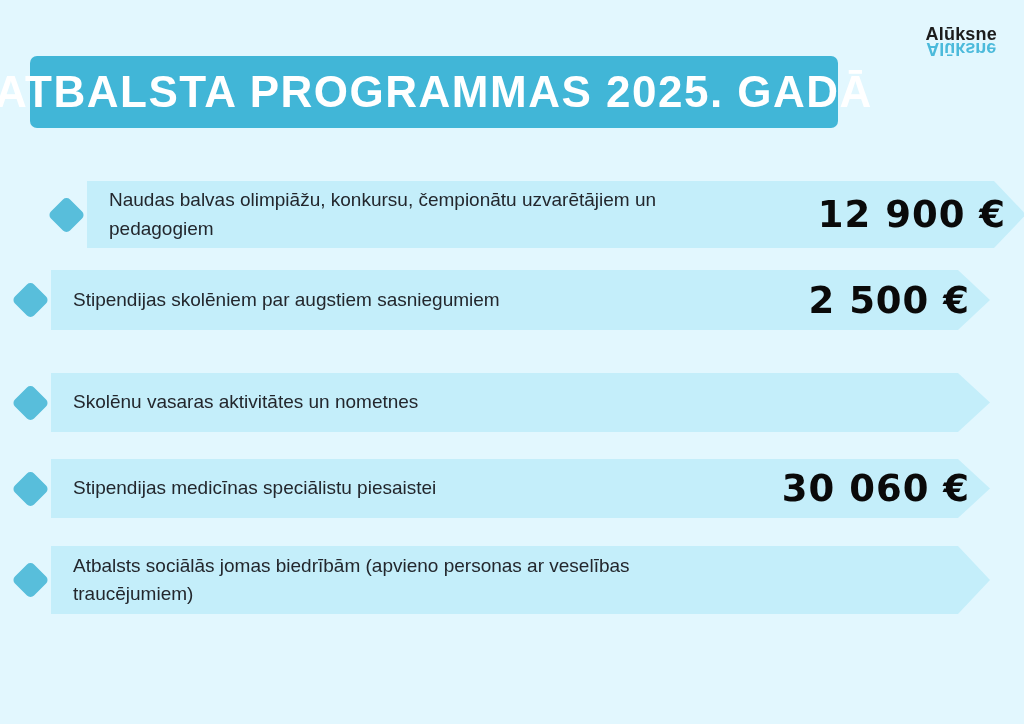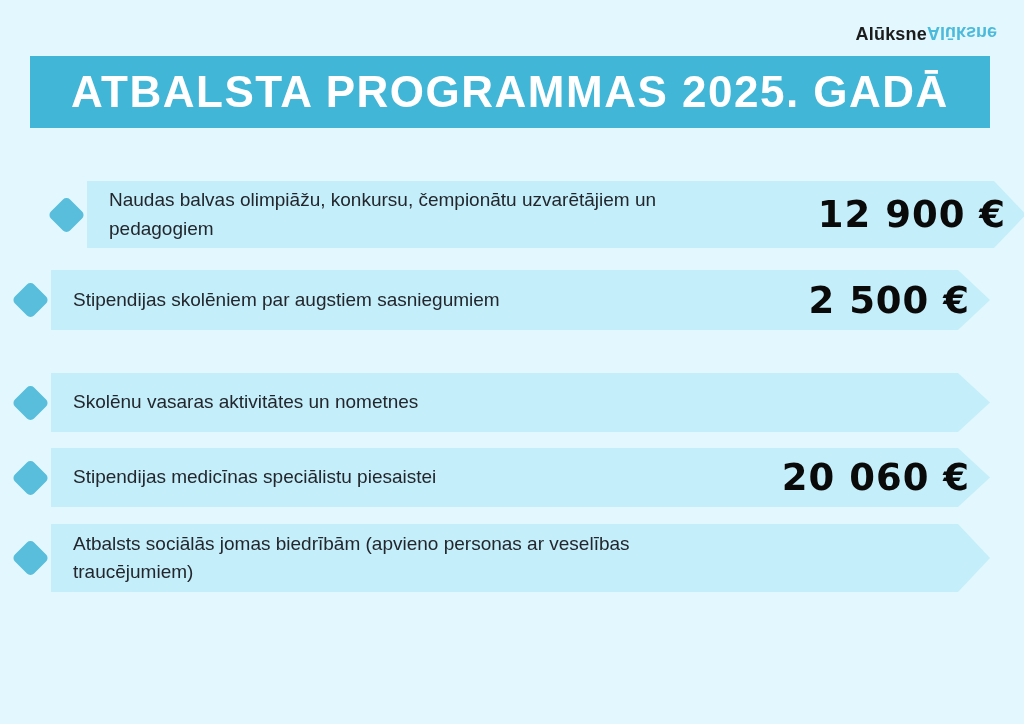--- a/index.html
+++ b/index.html
@@ -8,51 +8,52 @@
     position:relative;
     width:1024px; height:724px;
     background:#e2f7fe;
     overflow:hidden;
     font-family:"Liberation Sans", sans-serif;
   }
 
   
   .logo {
     position:absolute; top:25px; right:27px;
-    display:flex; flex-direction:row; align-items:center;
+    display:flex; flex-direction:column; align-items:center;
     line-height:1;
   }
   .logo-top {
     font-size:18px; font-weight:bold; color:#1c1c1c;
     letter-spacing:0.2px;
   }
   .logo-reflection {
     font-size:18px; font-weight:bold; color:#4bbadb;
     transform:scaleY(-1);
     margin-top:-3px;
   }
 
   
   .header {
     position:absolute; left:30px; top:56px;
-    width:960px; height:72px;
+    width:808px; height:72px;
     background:#41b6d7;
     display:flex; align-items:center; justify-content:center;
     color:#ffffff;
     font-size:44px; font-weight:bold; letter-spacing:1.5px;
     white-space:nowrap;
+    border-radius:7px;
   }
 
   
   .row { position:absolute; left:0; width:1024px; }
   .row-1 { top:181px; height:67px;margin-left:36px; }
   .row-2 { top:270px; height:60px; }
   .row-3 { top:373px; height:59px; }
-  .row-4 { top:448px; height:59px; }
-  .row-5 { top:524px; height:68px; }
+  .row-4 { top:459px; height:59px; }
+  .row-5 { top:546px; height:68px; }
 
   .diamond {
     position:absolute; left:17px; top:50%;
     width:27px; height:27px;
     background:#58bedb;
     border-radius:5px;
     transform:translateY(-50%) rotate(45deg);
   }
 
   .banner {
@@ -112,21 +113,21 @@
     <span class="diamond"></span>
     <div class="banner">
       <span class="row-label">Skolēnu vasaras aktivitātes un nometnes</span>
     </div>
   </div>
 
   <div class="row row-4">
     <span class="diamond"></span>
     <div class="banner">
       <span class="row-label">Stipendijas medicīnas speciālistu piesaistei</span>
-      <span class="row-amount">20 060 €</span>
+      <span class="row-amount">30 060 €</span>
     </div>
   </div>
 
   <div class="row row-5">
     <span class="diamond"></span>
     <div class="banner">
       <span class="row-label">Atbalsts sociālās jomas biedrībām (apvieno personas ar veselības traucējumiem)</span>
     </div>
   </div>
 

